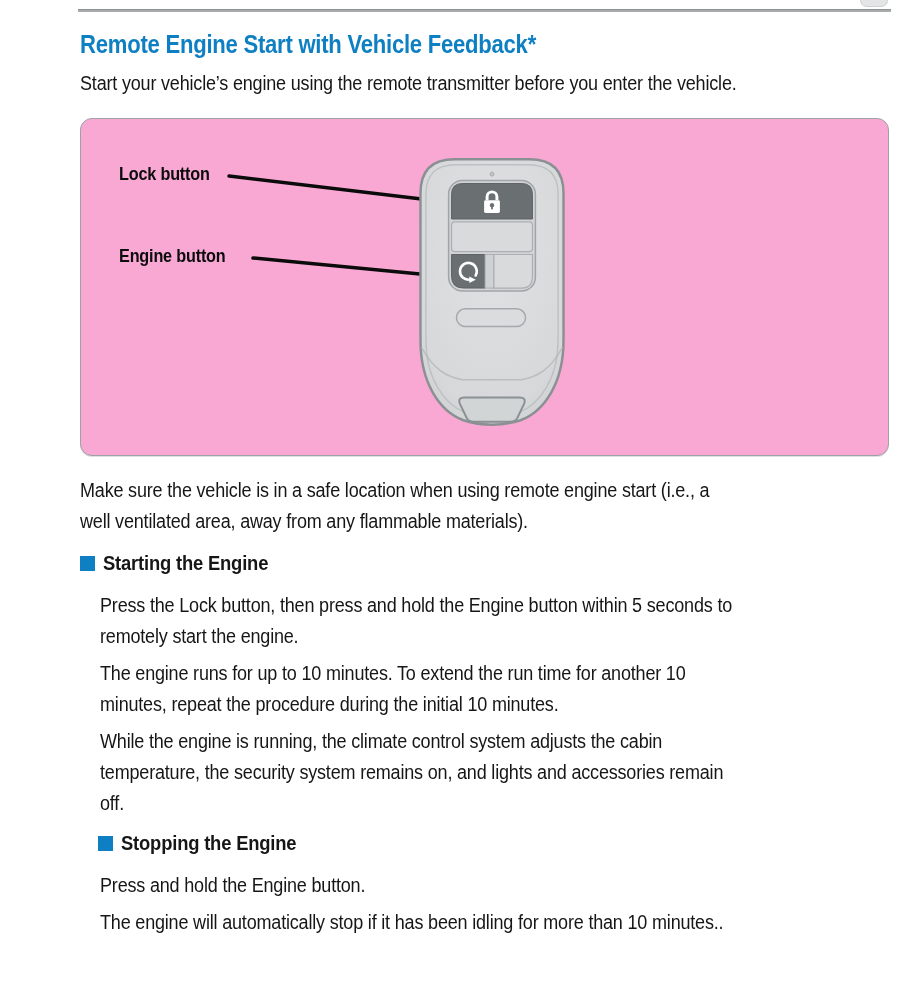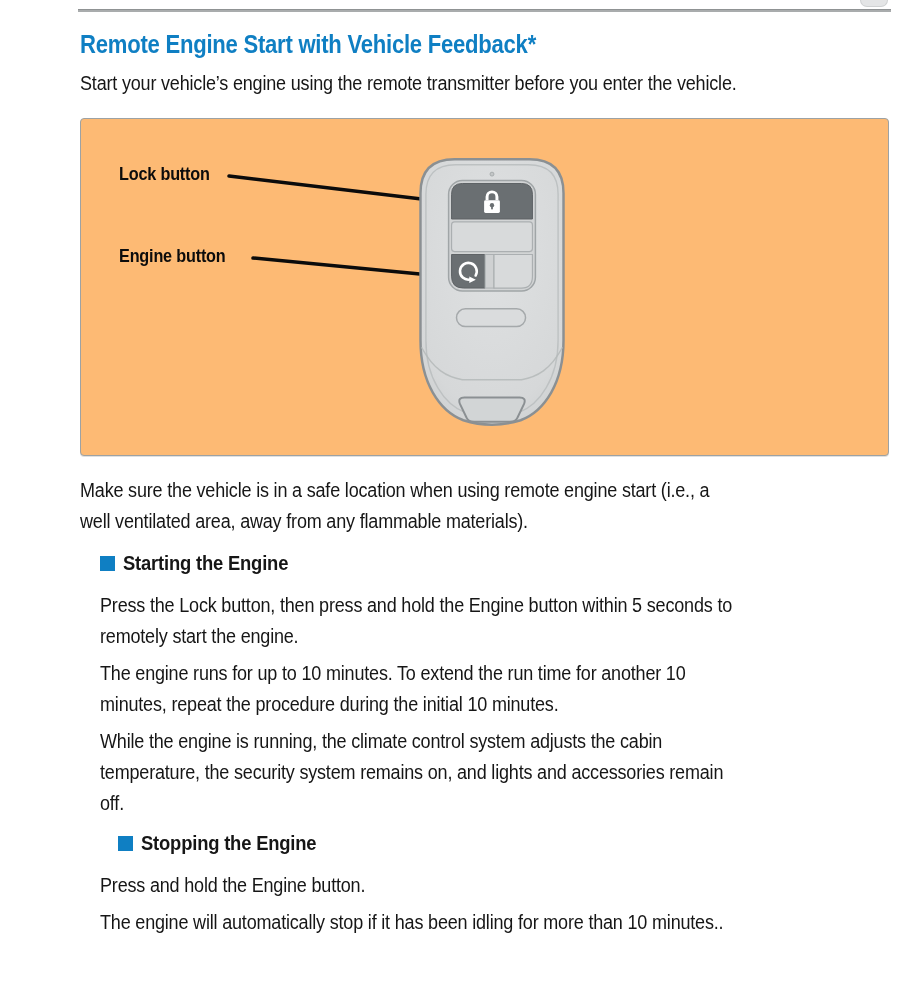--- a/index.html
+++ b/index.html
@@ -33,23 +33,23 @@
     white-space: nowrap;
   }
   .intro {
     position: absolute; left: 80px; top: 72px;
     font-size: 20px; letter-spacing: -0.2px;
     white-space: nowrap;
   }
   .figure-box {
     position: absolute; left: 80px; top: 118px;
     width: 809px; height: 338px;
-    background: #fdba74;
+    background: #f9a8d4;
     border: 1.5px solid #9da2a4;
-    border-radius: 4px;
+    border-radius: 12px;
     box-shadow: 0 1px 0 rgba(0,0,0,0.12);
   }
   .leader-svg { position: absolute; left: 0; top: 0; width: 809px; height: 338px; }
   .fig-label {
     position: absolute;
     font-size: 18px; font-weight: bold; letter-spacing: -0.2px;
     color: #0c0c0c;
     white-space: nowrap;
   }
   .fig-label.lock   { left: 38px; top: 45px;  }
@@ -57,21 +57,20 @@
   .fob-svg { position: absolute; left: 338px; top: 37px; width: 146px; height: 272px; }
   .note, .para {
     position: absolute;
     font-size: 20px; line-height: 31px; letter-spacing: -0.2px;
   }
   .note { left: 80px; top: 475px; }
   .sec-heading {
     position: absolute; left: 80px;
     display: flex; align-items: center; gap: 8px;
     height: 22px;
-    margin-left: 20px;
   }
   .sec-heading .sq {
     width: 15px; height: 15px; flex: 0 0 15px;
     background: #0f7fc3;
   }
   .sec-heading .sec-heading-text {
     font-size: 20px; font-weight: bold; letter-spacing: -0.2px;
     transform: scaleX(0.92); transform-origin: 0 50%;
     white-space: nowrap;
   }

